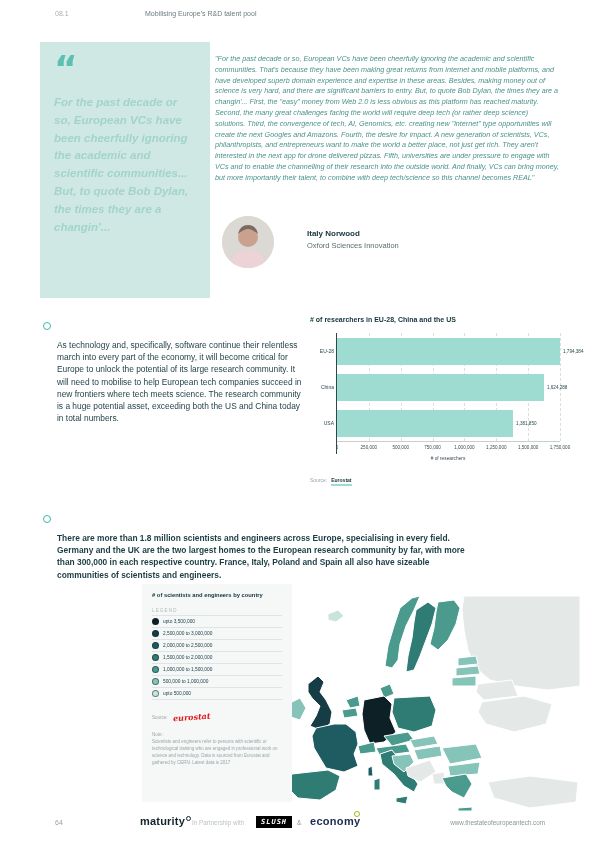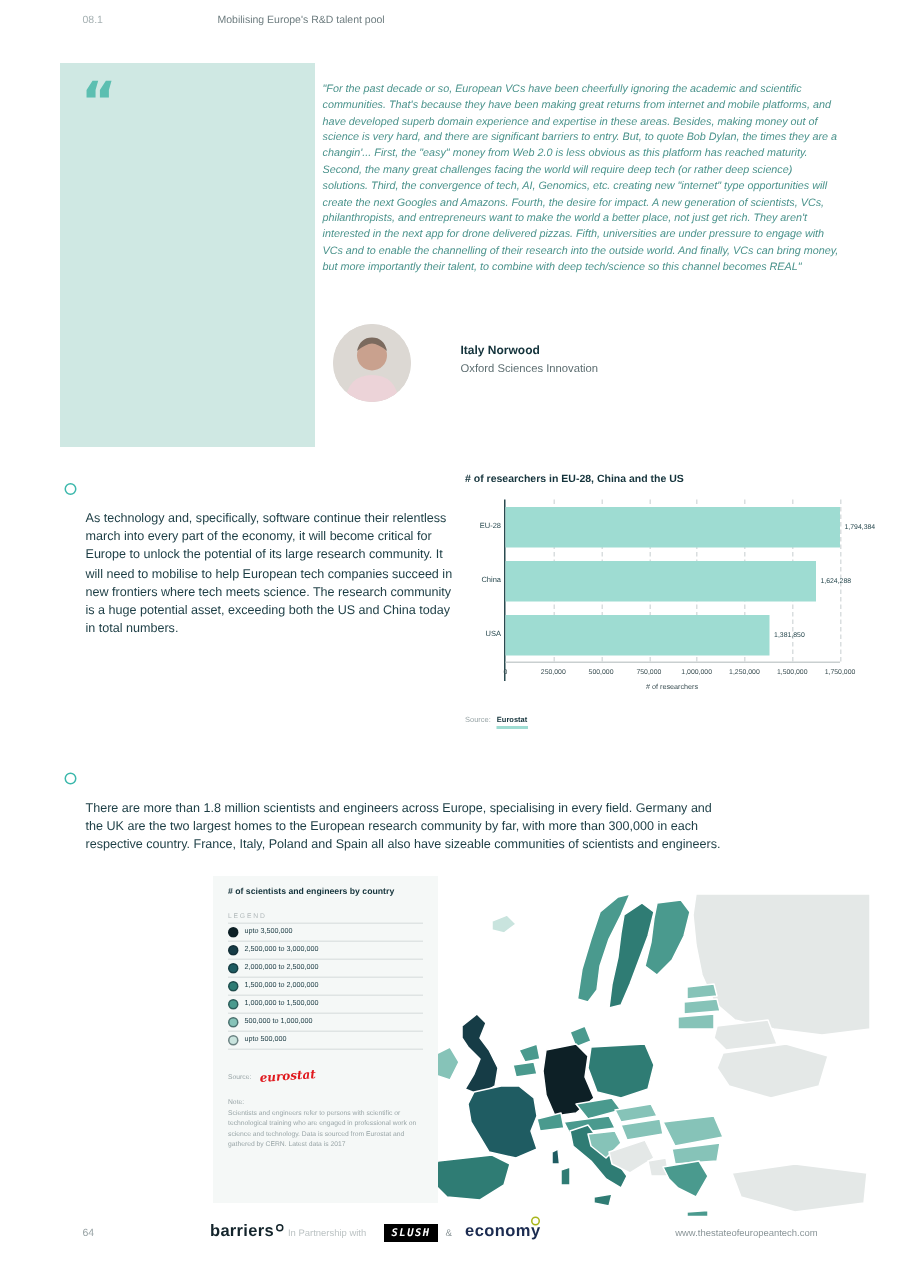--- a/index.html
+++ b/index.html
@@ -17,21 +17,21 @@
   .pull-quote{margin-top:10px;font-size:11.5px;line-height:1.55;font-style:italic;color:#a2d4cb;font-weight:600;}
   .full-quote{left:215px;top:54px;width:344px;font-size:7.2px;line-height:1.5;font-style:italic;color:#4b938c;}
   .avatar{left:222px;top:216px;width:52px;height:52px;border-radius:50%;overflow:hidden;background:#ddd9d5;}
   .author-name{left:307px;top:229px;font-size:8px;font-weight:bold;color:#14333b;}
   .author-org{left:307px;top:241px;font-size:7.5px;color:#5c6d70;}
 
   
   .bullet-dot{width:6px;height:6px;border:1.7px solid #3cb8ac;border-radius:50%;background:#fff;}
   .bullet-text{font-size:8.4px;line-height:1.45;font-weight:500;color:#1c3d44;margin-top:20px;}
   .b1-dot{left:43px;top:322px;} .b1-text{left:57px;top:319px;width:248px;}
-  .b2-dot{left:43px;top:515px;} .b2-text{left:57px;top:512px;width:424px;}
+  .b2-dot{left:43px;top:515px;} .b2-text{left:57px;top:512px;width:424px;font-weight:bold;}
 
   
   .chart-card{left:310px;top:316px;width:250px;}
   .chart-title{font-size:7px;font-weight:bold;color:#14333b;}
   .chart-plot{position:relative;margin-left:26px;margin-top:10px;border-left:1px solid #2a4a50;}
   .gridline{position:absolute;top:0;bottom:0;width:0;border-left:1px dashed #d9dedf;}
   .bar-row{position:relative;height:36px;display:flex;align-items:center;}
   .bar-cat{position:absolute;left:-27px;width:24px;text-align:right;font-size:5px;color:#2a4a50;}
   .bar{position:relative;height:27px;}
   .bar-val{position:absolute;left:100%;top:50%;transform:translateY(-50%);margin-left:3px;
@@ -75,20 +75,21 @@
 </head>
 <body>
 
 <div class="page">
 
   <div class="abs top-label">08.1</div>
   <div class="abs top-title">Mobilising Europe's R&amp;D talent pool</div>
 
   <div class="abs quote-box">
     <div class="quote-glyph">“</div>
+    <div class="pull-quote">For the past decade or so, European VCs have been cheerfully ignoring the academic and scientific communities... But, to quote Bob Dylan, the times they are a changin'...</div>
   </div>
   <div class="abs full-quote">"For the past decade or so, European VCs have been cheerfully ignoring the academic and scientific communities. That's because they have been making great returns from internet and mobile platforms, and have developed superb domain experience and expertise in these areas. Besides, making money out of science is very hard, and there are significant barriers to entry. But, to quote Bob Dylan, the times they are a changin'... First, the "easy" money from Web 2.0 is less obvious as this platform has reached maturity. Second, the many great challenges facing the world will require deep tech (or rather deep science) solutions. Third, the convergence of tech, AI, Genomics, etc. creating new "internet" type opportunities will create the next Googles and Amazons. Fourth, the desire for impact. A new generation of scientists, VCs, philanthropists, and entrepreneurs want to make the world a better place, not just get rich. They aren't interested in the next app for drone delivered pizzas. Fifth, universities are under pressure to engage with VCs and to enable the channelling of their research into the outside world. And finally, VCs can bring money, but more importantly their talent, to combine with deep tech/science so this channel becomes REAL"</div>
 
   <div class="abs avatar">
     <svg width="52" height="52" viewBox="0 0 52 52">
       <circle cx="26" cy="26" r="26" fill="#dcd8d3"></circle>
       <path d="M8,52 Q10,34 26,34 Q42,34 44,52 Z" fill="#ecd3d8"></path>
       <circle cx="26" cy="21" r="10" fill="#c9a18e"></circle>
       <path d="M16,18 Q18,9 26,9 Q34,9 36,18 Q30,13 26,13 Q22,13 16,18 Z" fill="#7b6a5e"></path>
     </svg>
@@ -228,20 +229,20 @@
       </div>
     <div class="map-source">
       <span>Source:</span>
       <span class="source-logo">eurostat</span>
     </div>
     <div class="note-label">Note:</div>
     <div class="note-text">Scientists and engineers refer to persons with scientific or technological training who are engaged in professional work on science and technology. Data is sourced from Eurostat and gathered by CERN. Latest data is 2017</div>
   </div>
 
   <div class="abs footer-num">64</div>
-  <div class="abs atomico"><span>barriers</span><span class="ring"></span></div>
+  <div class="abs atomico"><span>maturity</span><span class="ring"></span></div>
   <div class="abs partnership">In Partnership with</div>
   <div class="abs slush">SLUSH</div>
   <div class="abs amp">&amp;</div>
   <div class="abs orrick"><span>economy</span><span class="ring"></span></div>
   <div class="abs site-url">www.thestateofeuropeantech.com</div>
 
 </div>
 
 </body></html>

